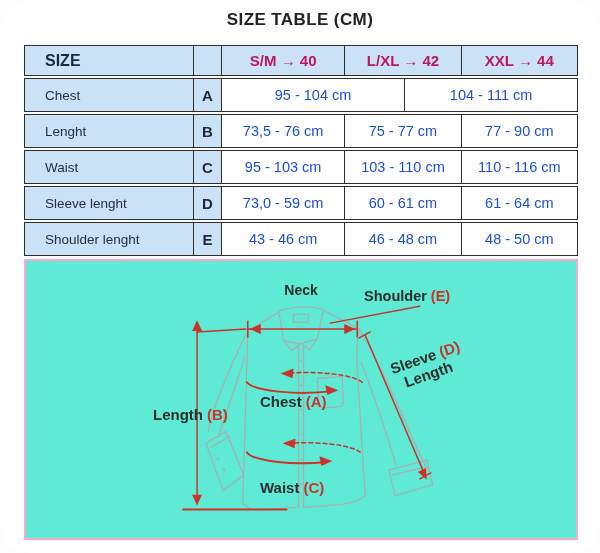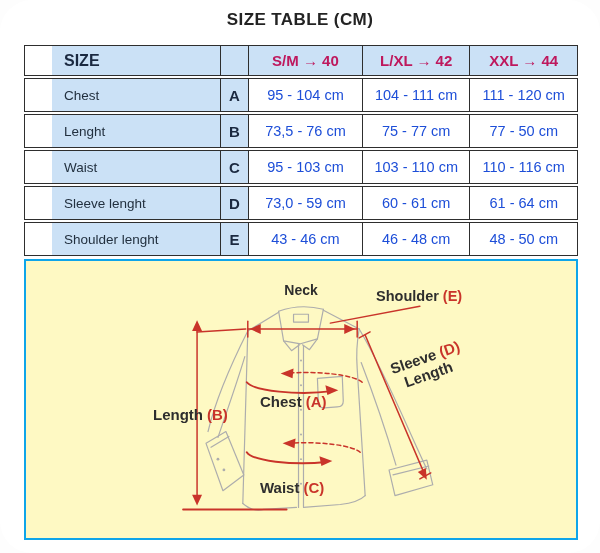--- a/index.html
+++ b/index.html
@@ -6,38 +6,38 @@
   #stage{position:relative;width:600px;height:553px;background:#ffffff;
          font-family:"Liberation Sans",sans-serif;overflow:hidden;border-radius:32px;}
   
   #title{position:absolute;left:0;top:10px;width:600px;text-align:center;
          font-size:17px;font-weight:bold;color:#232323;letter-spacing:.4px;}
   
   #sizetable{position:absolute;left:24px;top:45px;width:554px;}
   .trow{display:flex;border:1.6px solid #2e2e2e;margin-bottom:2px;box-sizing:border-box;background:#fff;}
   .cell{display:flex;align-items:center;box-sizing:border-box;border-left:1.6px solid #2e2e2e;}
   .cell:first-child{border-left:none;}
-  .c-label{width:168px;background:#cbe1f6;padding-left:12px;font-size:13.5px;color:#22303f;margin-left:27px;}
+  .c-label{width:168px;background:#cbe1f6;padding-left:20px;font-size:13.5px;color:#22303f;}
   .c-letter{width:28px;background:#cbe1f6;justify-content:center;font-weight:bold;
             font-size:15px;color:#1b2940;}
   .c-val{flex:1;justify-content:center;font-size:14.5px;color:#1d4ed8;background:#fff;}
   .c-val.w1{flex:1.06;}
   .hrow{height:31px;}
   .drow{height:34px;}
   .hrow .c-label{font-size:16px;font-weight:bold;color:#1b2940;}
   .hrow .c-val{font-size:15px;font-weight:bold;color:#be185d;background:#cbe1f6;}
   .hrow .c-letter{background:#cbe1f6;}
   
   #diagram{position:absolute;left:24px;top:259px;width:554px;height:281px;
-           border:2px solid #0ea5e9;box-sizing:border-box;background:#fef9c3;}
+           border:2px solid #f9a8d4;box-sizing:border-box;background:#5eead4;}
   #shirt-svg{position:absolute;left:0;top:0;width:100%;height:100%;}
   .dlabel{position:absolute;font-size:15px;font-weight:600;color:#2e2e2e;white-space:nowrap;}
   .dlabel .red{color:#c9342a;margin-left:4px;}
   #lbl-neck{left:249px;top:21px;width:52px;text-align:center;font-size:14px;}
-  #lbl-shoulder{left:350px;top:27px;font-size:14.5px;}
+  #lbl-shoulder{left:338px;top:27px;font-size:14.5px;}
   #lbl-sleeve{left:362px;top:100px;transform:rotate(-19deg);transform-origin:left top;line-height:17px;}
   #lbl-sleeve .l2{margin-left:9px;}
   #lbl-length{left:127px;top:145px;}
   #lbl-chest{left:234px;top:132px;}
   #lbl-waist{left:234px;top:218px;}
 </style>
 </head>
 <body>
 
 <div id="stage">
@@ -51,29 +51,28 @@
       <div class="cell c-val w1">S/M → 40</div>
       <div class="cell c-val">L/XL → 42</div>
       <div class="cell c-val">XXL → 44</div>
     </div>
 
     <div class="trow drow">
       <div class="cell c-label">Chest</div>
       <div class="cell c-letter">A</div>
       <div class="cell c-val w1">95 - 104 cm</div>
       <div class="cell c-val">104 - 111 cm</div>
-      <div class="cell c-val">111 - 120 cm</div>
     </div>
 
     <div class="trow drow">
       <div class="cell c-label">Lenght</div>
       <div class="cell c-letter">B</div>
       <div class="cell c-val w1">73,5 - 76 cm</div>
       <div class="cell c-val">75 - 77 cm</div>
-      <div class="cell c-val">77 - 50 cm</div>
+      <div class="cell c-val">77 - 90 cm</div>
     </div>
 
     <div class="trow drow">
       <div class="cell c-label">Waist</div>
       <div class="cell c-letter">C</div>
       <div class="cell c-val w1">95 - 103 cm</div>
       <div class="cell c-val">103 - 110 cm</div>
       <div class="cell c-val">110 - 116 cm</div>
     </div>
 

